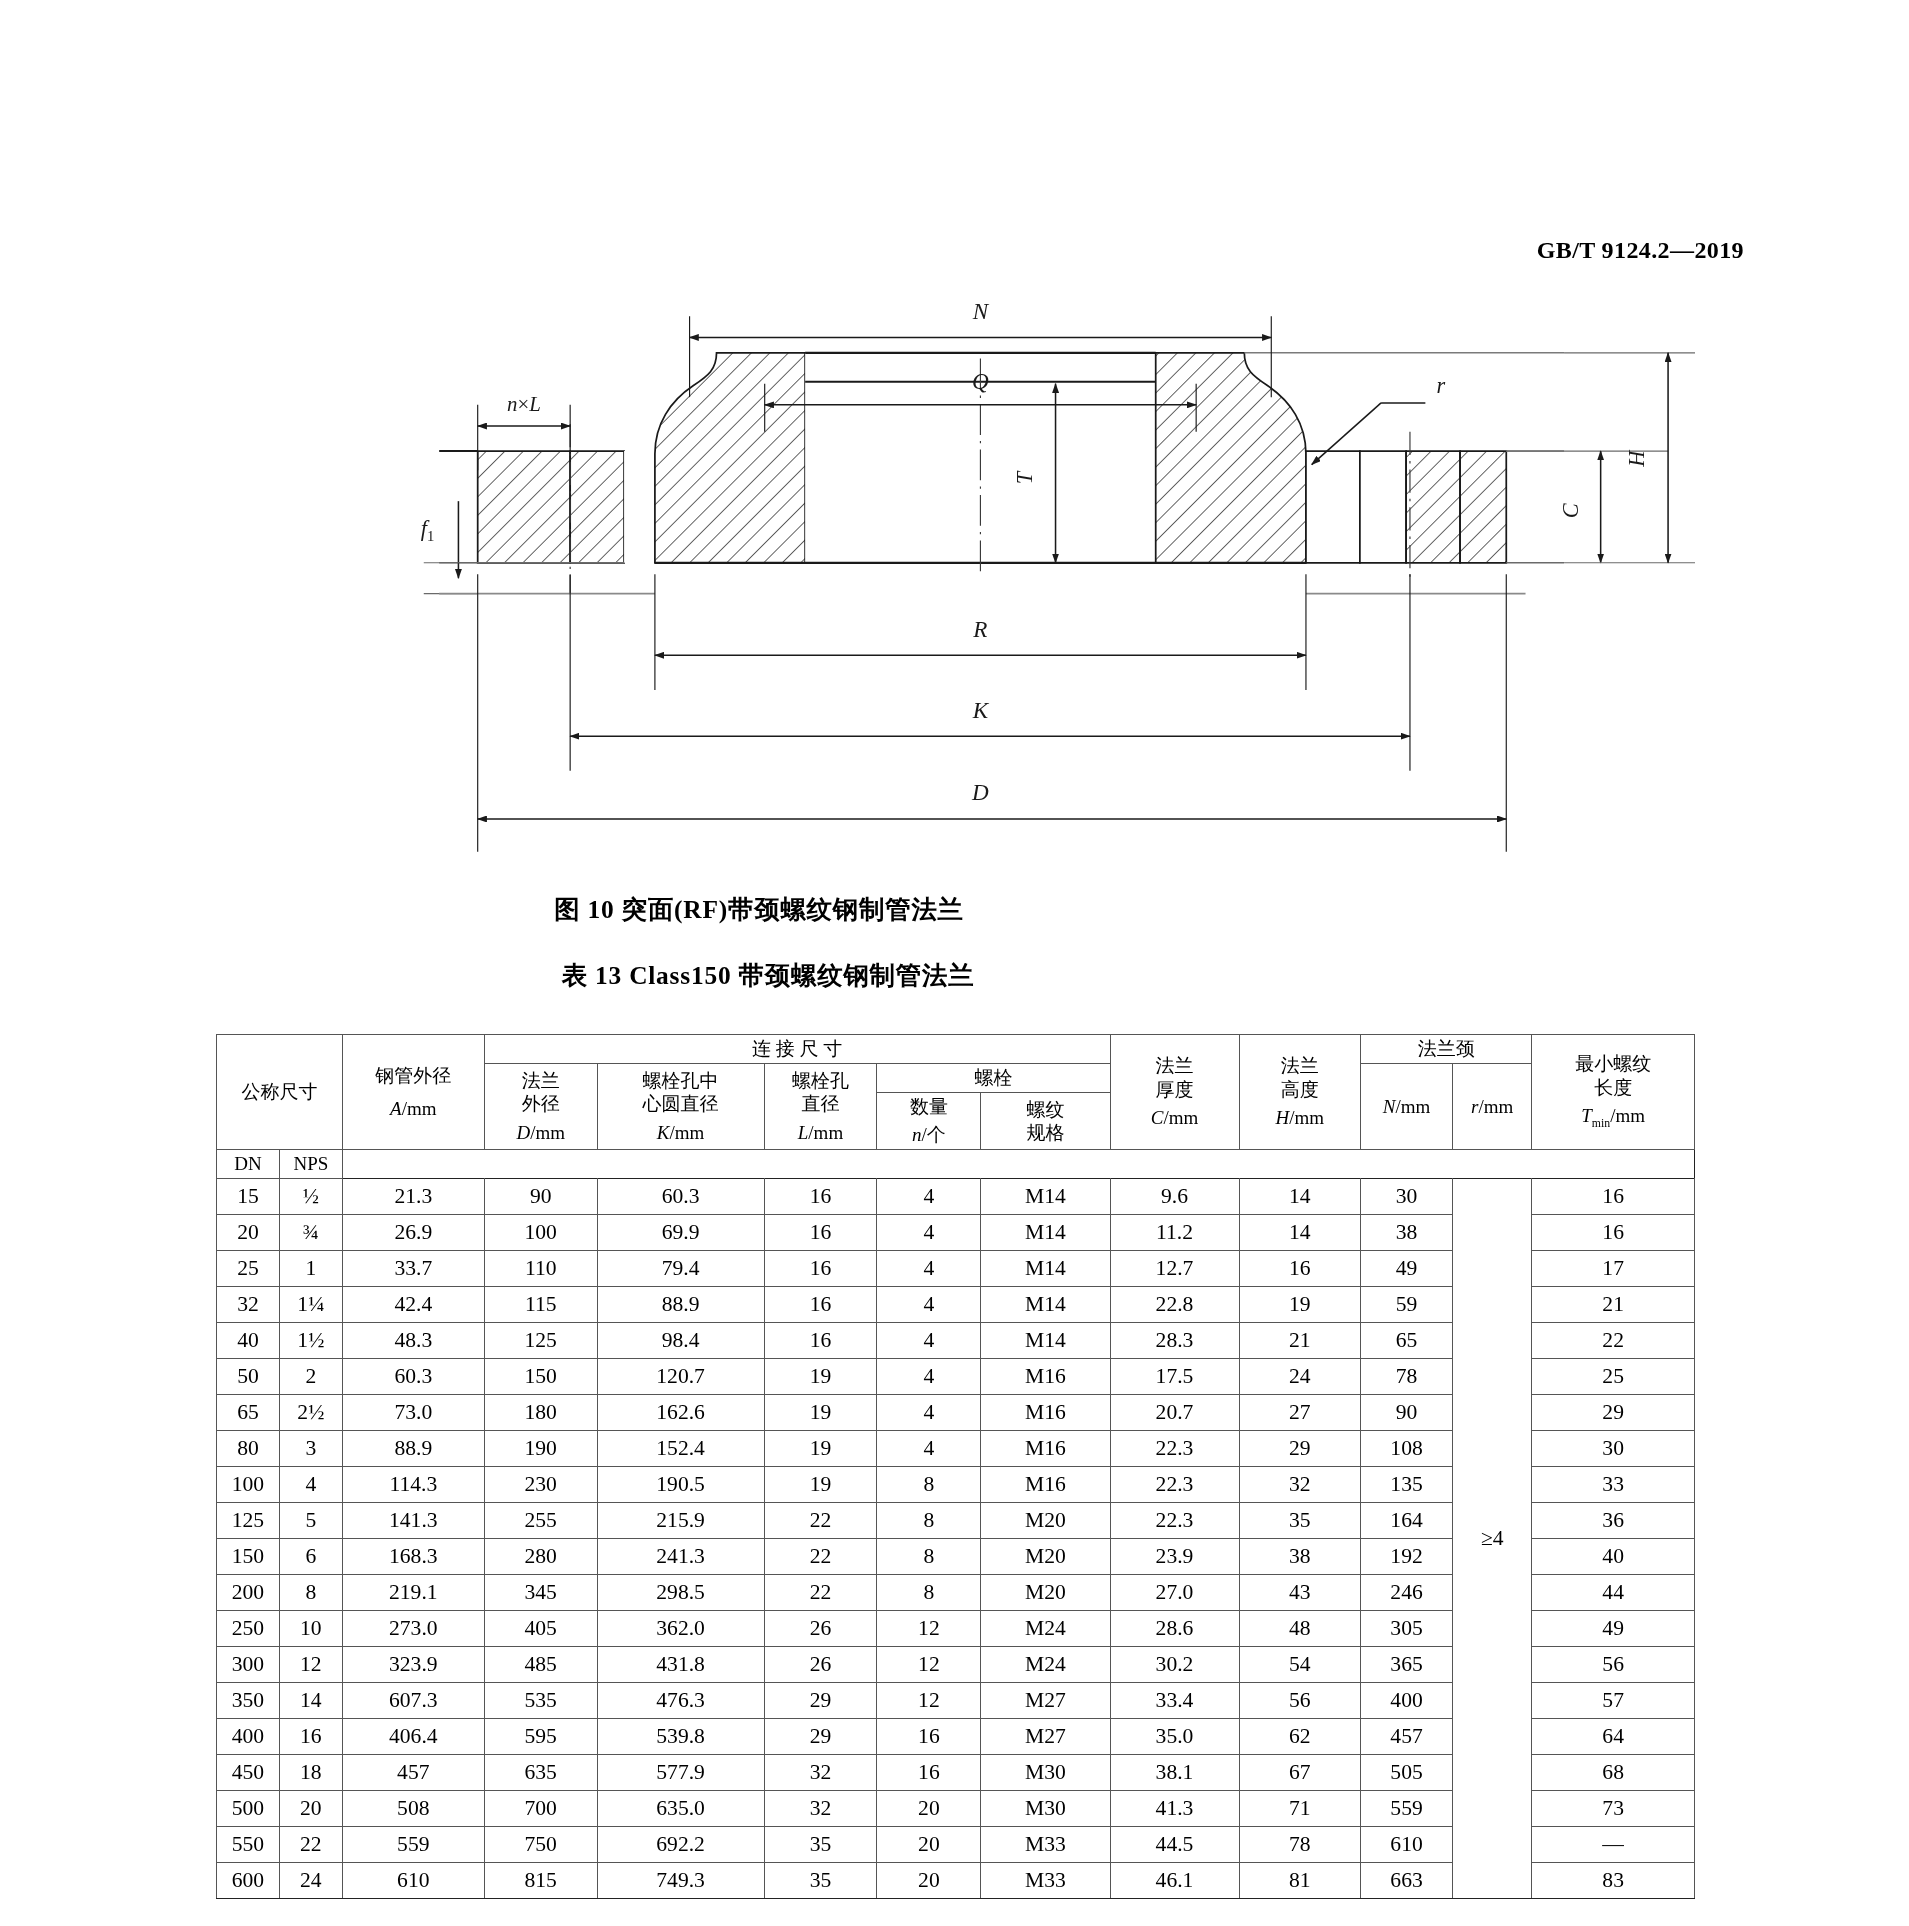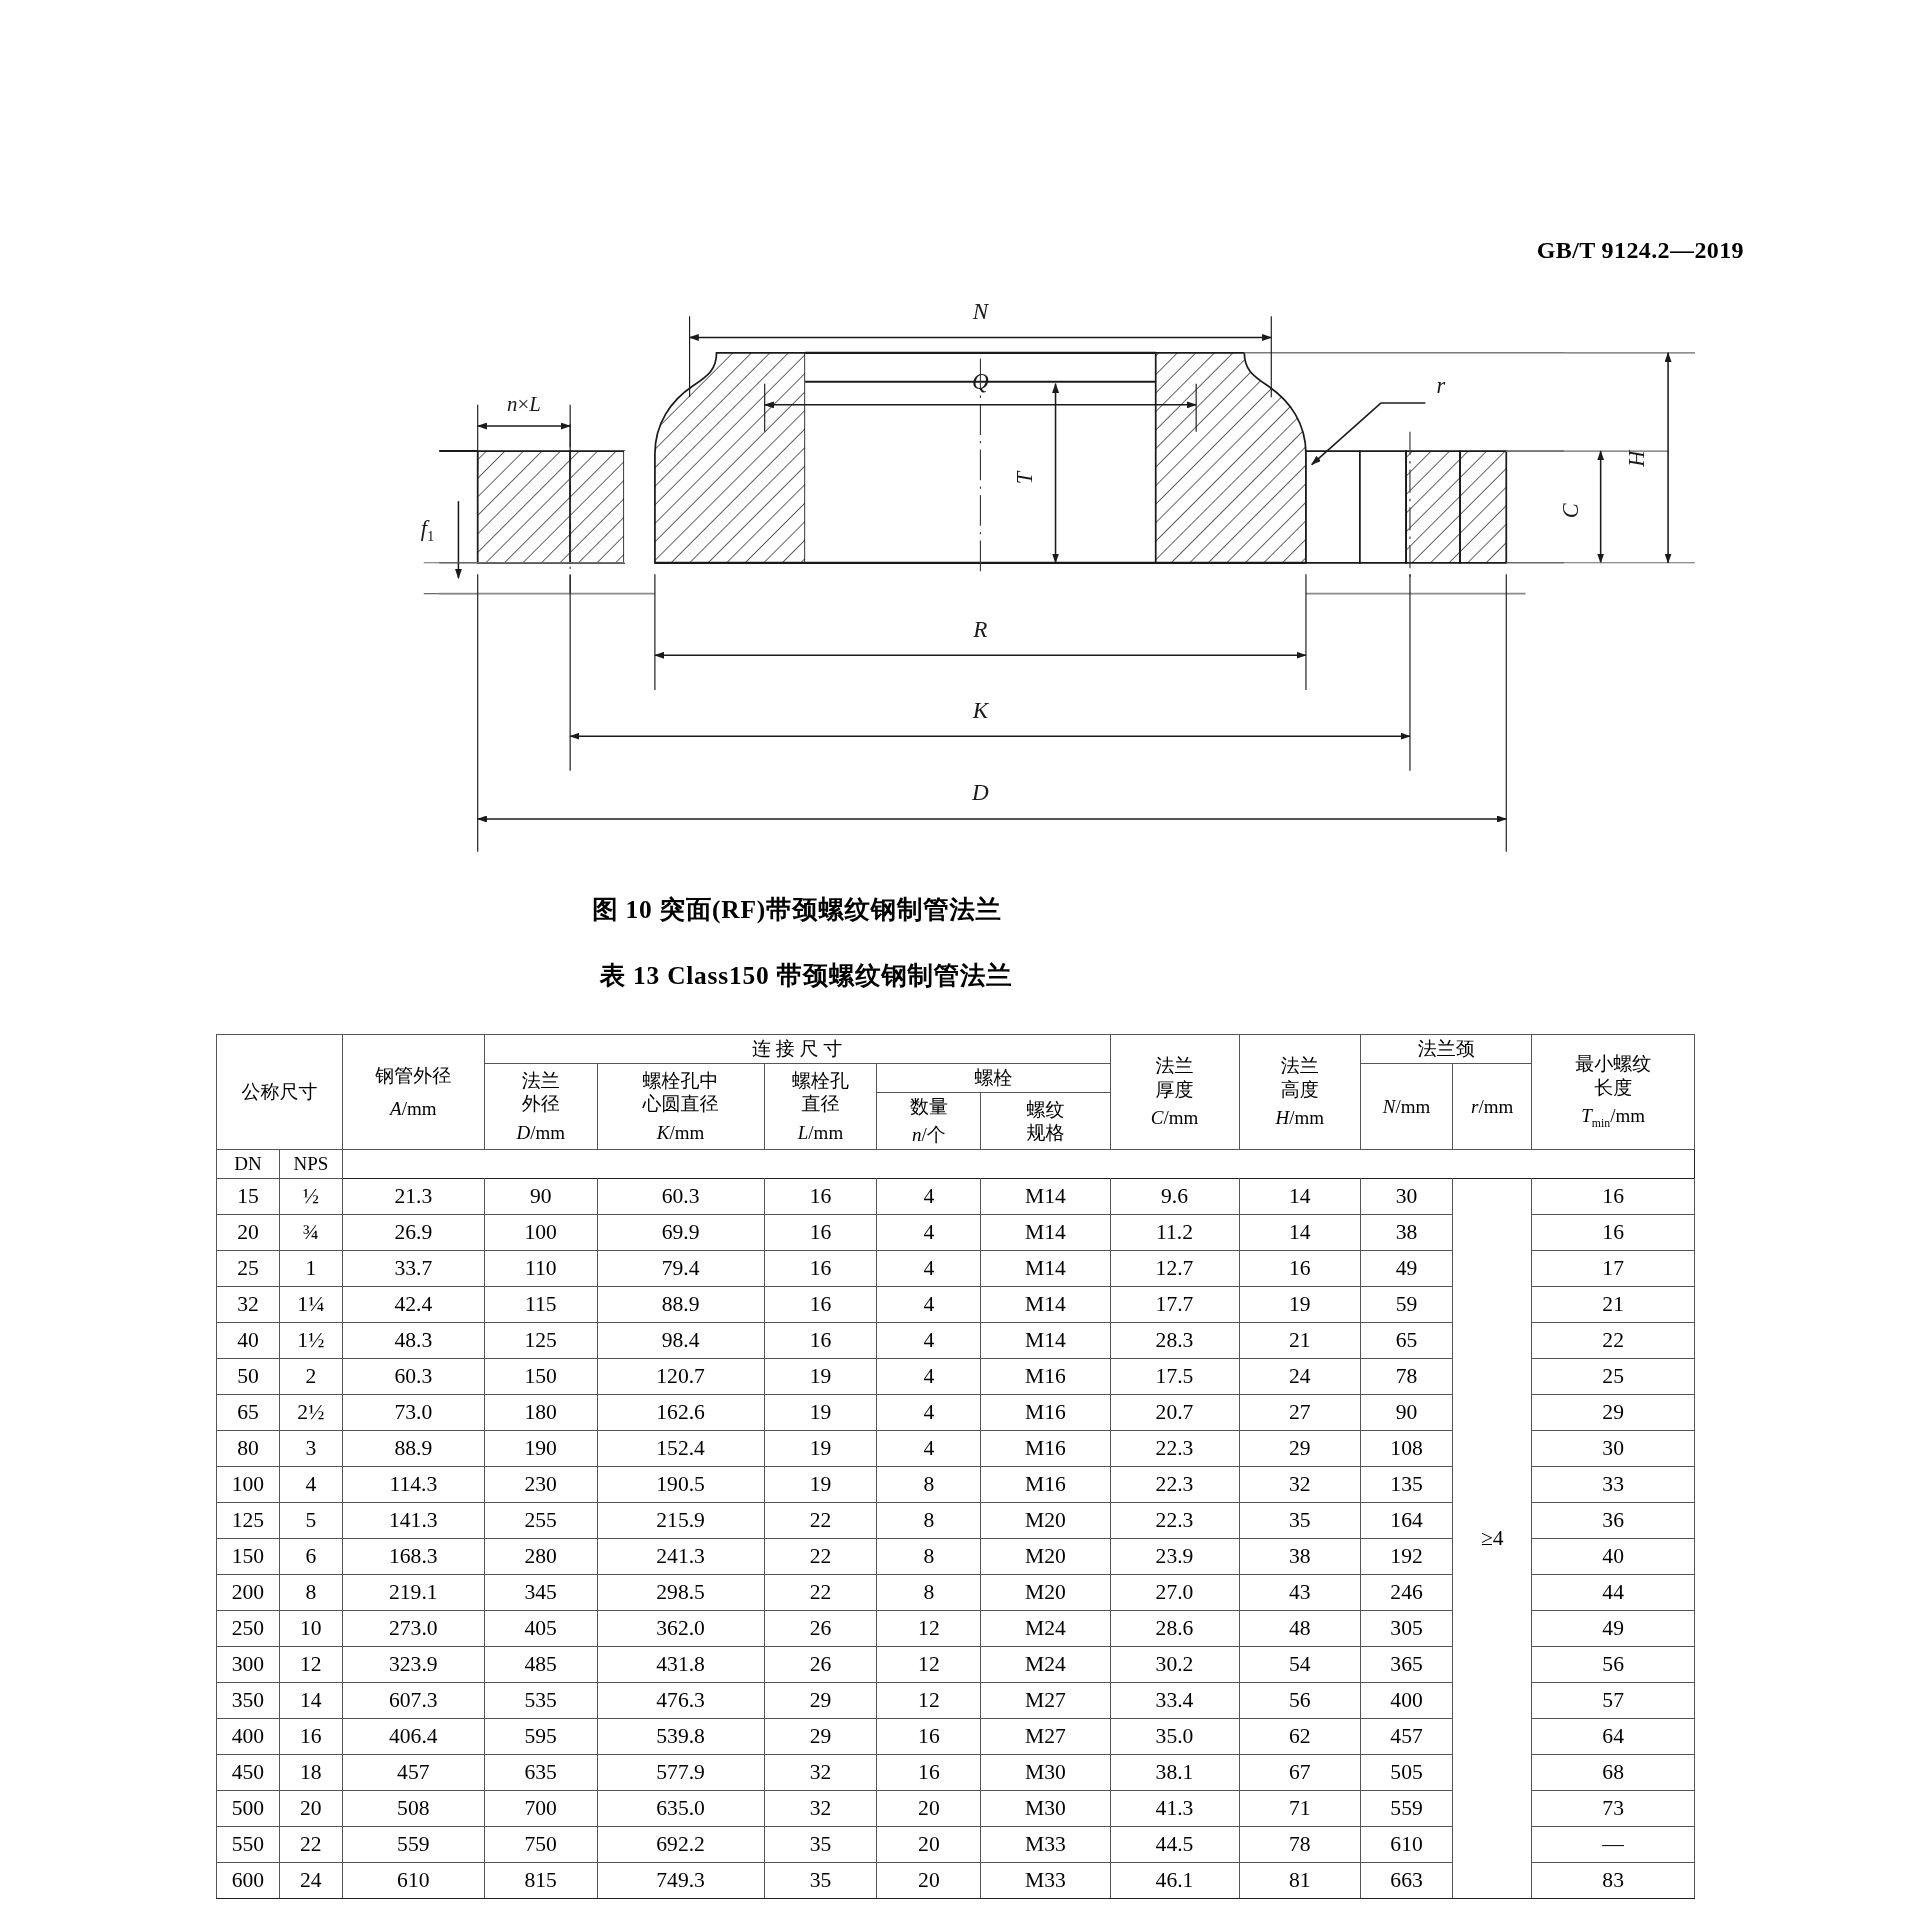--- a/index.html
+++ b/index.html
@@ -38,21 +38,20 @@
   }
   .figure-svg { display: block; }
 
   
   .caption {
     position: absolute;
     width: 1518px;
     text-align: center;
     font-weight: bold;
     white-space: nowrap;
-    padding-left: 38px;
   }
   .fig-caption {
     top: 893px;
     font-size: 25.4px;
     letter-spacing: 0.8px;
   }
   .table-caption {
     top: 959px;
     font-size: 25.4px;
     letter-spacing: 0.8px;
@@ -371,21 +370,21 @@
         </tr>
         <tr>
           <td>32</td>
           <td>1¼</td>
           <td>42.4</td>
           <td>115</td>
           <td>88.9</td>
           <td>16</td>
           <td>4</td>
           <td>M14</td>
-          <td>17.7</td>
+          <td>22.8</td>
           <td>19</td>
           <td>59</td>
           <td>21</td>
         </tr>
         <tr>
           <td>40</td>
           <td>1½</td>
           <td>48.3</td>
           <td>125</td>
           <td>98.4</td>

